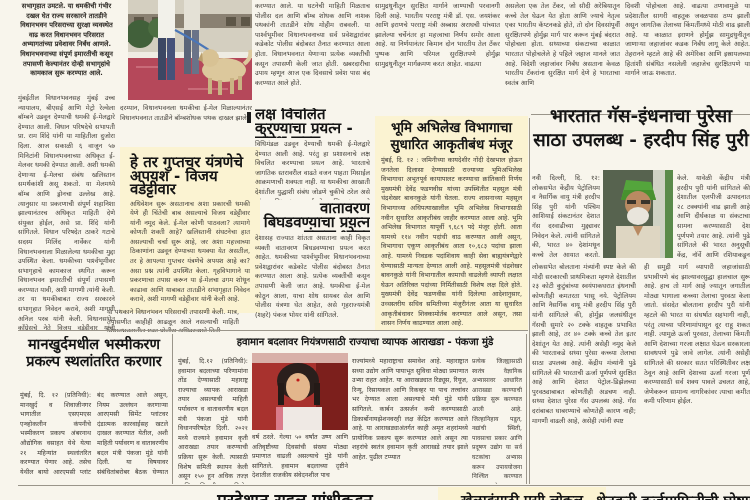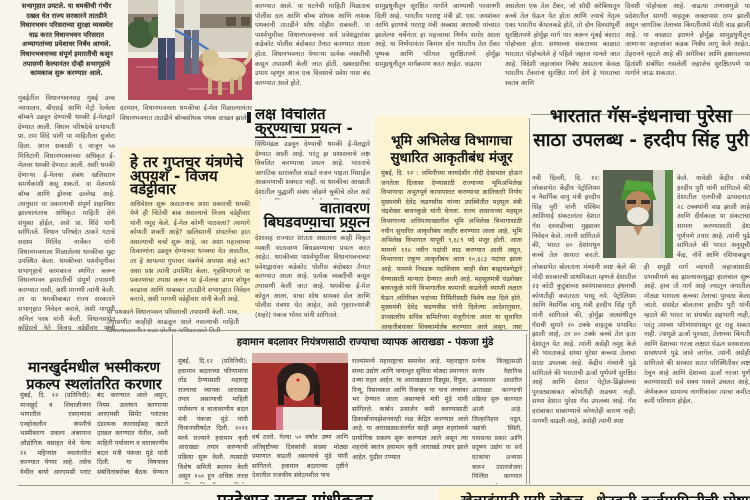--- a/index.html
+++ b/index.html
@@ -71,21 +71,21 @@
 <div class="abs txt" style="left:255px;top:140px;width:115px;height:60px;">विधिमंडळ उडवून देण्याची धमकी ई-मेलद्वारे देण्यात आली आहे. परंतु हा प्रशासनाचे लक्ष विचलित करण्याचा प्रयत्न आहे. भारताचे जागतिक स्तरावरील वाढते वजन पाहता मिसाईल आक्रमणाची शक्यता नाही. या धमकीचा आखाती देशांतील युद्धाशी संबंध जोडणे चुकीचे ठरेल असे सांगून, विधानभवन पूर्णपणे सुरक्षित असल्याचे गृहराज्यमंत्री (ग्रामीण) योगेश कदम यांनी सांगितले.</div>
 
 <div class="abs subhead" style="left:255px;top:202px;width:115px;height:30px;text-align:right;">वातावरण बिघडवण्याचा प्रयत्न - पंकज भोयर</div>
 <div class="abs txt" style="left:255px;top:234px;width:115px;height:96px;">देशासह राज्यात शांतता असताना काही विकृत व्यक्ती वातावरण बिघडवण्याचा प्रयत्न करत आहेत. धमकीच्या पार्श्वभूमीवर विधानभवनाच्या प्रवेशद्वारांवर कडेकोट पोलीस बंदोबस्त तैनात करण्यात आला आहे. प्रत्येक व्यक्तीची कसून तपासणी केली जात आहे. धमकीचा ई-मेल कोठून आला, याचा शोध सायबर सेल आणि पोलीस यंत्रणा घेत आहेत, असे गृहराज्यमंत्री (शहरे) पंकज भोयर यांनी सांगितले.</div>
 
 <div class="abs txt" style="left:375px;top:2px;width:125px;height:110px;">सामुद्रधुनीतून सुरक्षित मार्गाने जाण्याची परवानगी दिली आहे. भारतीय परराष्ट्र मंत्री डॉ. एस. जयशंकर आणि इराणचे परराष्ट्र मंत्री अब्बास अराघची यांच्यात झालेल्या चर्चेनंतर हा महत्त्वाचा निर्णय समोर आला आहे. या निर्णयानंतर किमान दोन भारतीय तेल टँकर पुष्पक आणि परिमल सुरक्षितपणे होर्मुझ सामुद्रधुनीतून मार्गक्रमण करत आहेत. वाढत्या</div>
 <div class="abs txt" style="left:505px;top:2px;width:115px;height:110px;">असलेला एक तेल टँकर, जो सौदी अरेबियातून कच्चे तेल घेऊन येत होता आणि ज्याचे नेतृत्व एका भारतीय कॅप्टनकडे होते, तो दोन दिवसांपूर्वी सुरक्षितपणे होर्मुझ मार्ग पार करून मुंबई बंदरात पोहोचला होता. सध्याच्या संकटाच्या काळात भारतात पोहोचलेले हे पहिले जहाज मानले जात आहे. विदेशी जहाजांवर निर्बंध असताना केवळ भारतीय टँकरांना सुरक्षित मार्ग देणे हे भारताचा स्वतंत्र आणि</div>
 <div class="abs txt" style="left:625px;top:2px;width:125px;height:108px;">दिवशी पोहोचला आहे. वाढत्या तणावामुळे या प्रदेशातील सागरी वाहतूक जवळपास ठप्प झाली असून जागतिक तेलाच्या किंमतींमध्ये मोठी वाढ झाली आहे. या काळात इराणने होर्मुझ सामुद्रधुनीतून जाणाऱ्या जहाजांवर कडक निर्बंध लागू केले आहेत. तेहरानने म्हटले आहे की अमेरिका आणि इस्रायलच्या हितांशी संबंधित नसलेली जहाजेच सुरक्षितपणे या मार्गाने जाऊ शकतात.</div>
 
 <div class="abs boxyellow" style="left:375px;top:116px;width:153px;height:214px;">
-  <div class="bighead" style="font-size:13.5px;line-height:17px;padding:16px 6px 2px 6px;">भूमि अभिलेख विभागाचा सुधारित आकृतीबंध मंजूर</div>
+  <div class="bighead" style="font-size:13.5px;line-height:17px;padding:3px 6px 2px 6px;">भूमि अभिलेख विभागाचा सुधारित आकृतीबंध मंजूर</div>
   <div class="txt" style="padding:1px 6px;font-size:6.4px;">मुंबई, दि. १२ : जमिनीच्या कायदेशीर नोंदी देखभाल होऊन जनतेला दिलासा देण्यासाठी राज्याच्या भूमिअभिलेख विभागाचा अभूतपूर्व कायापालट करण्याचा क्रांतिकारी निर्णय मुख्यमंत्री देवेंद्र फडणवीस यांच्या उपस्थितीत महसूल मंत्री चंद्रशेखर बावनकुळे यांनी घेतला. राज्य शासनाच्या महसूल विभागाच्या अधिपत्याखालील भूमि अभिलेख विभागासाठी नवीन सुधारित आकृतीबंध जाहीर करण्यात आला आहे. भूमि अभिलेख विभागात यापूर्वी ९,६८९ पदे मंजूर होती. आता यामध्ये ११४ नवीन पदांची वाढ करण्यात आली असून, विभागाचा एकूण आकृतीबंध आता १०,६८३ पदांचा झाला आहे. यामध्ये निवडक पदांशिवाय काही सेवा बाह्ययंत्रणेद्वारे घेण्यासाठी मान्यता देण्यात आली आहे. महसूलमंत्री चंद्रशेखर बावनकुळे यांनी विभागातील कामाची वाढलेली व्याप्ती लक्षात घेऊन अतिरिक्त पदांच्या निर्मितीसाठी विशेष लक्ष दिले होते. मुख्यमंत्री देवेंद्र फडणवीस यांनी दिलेल्या आदेशानुसार, उच्चस्तरीय सचिव समितीच्या मंजुरीनंतर आता या सुधारित आकृतीबंधावर शिक्कामोर्तब करण्यात आले असून, तसा शासन निर्णय काढण्यात आला आहे.</div>
 </div>
 
 <div class="abs rule" style="left:531px;top:114px;width:219px;height:1px;"></div>
 <div class="abs rule" style="left:529px;top:118px;width:1px;height:366px;"></div>
 
 <div class="abs bighead" style="left:532px;top:104px;width:218px;height:50px;font-size:18.5px;line-height:24px;">भारतात गॅस-इंधनाचा पुरेसा साठा उपलब्ध - हरदीप सिंह पुरी</div>
 
 <div class="abs txt" style="left:532px;top:174px;width:68px;height:86px;">नवी दिल्ली, दि. १२: लोकसभेत केंद्रीय पेट्रोलियम व नैसर्गिक वायु मंत्री हरदीप सिंह पुरी यांनी पश्चिम आशियाई संकटानंतर देशात गॅस दरवाढीच्या मुद्द्यावर निवेदन केले. त्यांनी सांगितले की, भारत ४० देशांमधून कच्चे तेल आयात करतो. त्यामुळे गॅस सिलिंडरबद्दल घाबरून जाण्याची गरज नाही.</div>
 
@@ -105,21 +105,21 @@
   </svg>
 </div>
 
 <div class="abs txt" style="left:677px;top:174px;width:73px;height:86px;">केले. यावेळी केंद्रीय मंत्री हरदीप पुरी यांनी सांगितले की देशातील एलपीजी उत्पादनात २८ टक्क्यांनी वाढ झाली आहे आणि दीर्घकाळ या संकटाचा सामना करण्यासाठी देश पूर्णपणे तयार आहे. त्यांनी पुढे सांगितले की भारत अनुसूची केंद्र, नॉर्वे आणि रशियाकडून तेल आयात करत आहे. तसेच गॅसची काळाबाजार रोखण्यासाठी आवश्यक निर्देश जारी करण्यात आले आहेत.</div>
 
 <div class="abs txt" style="left:532px;top:263px;width:104px;height:219px;">लोकसभेत बोलताना मंत्र्यांनी स्पष्ट केले की मोदी सरकारची प्राथमिकता म्हणजे देशातील २३ कोटी कुटुंबांच्या स्वयंपाकघरात इंधनाची कोणतीही कमतरता भासू नये. पेट्रोलियम आणि नैसर्गिक वायू मंत्री हरदीप सिंह पुरी यांनी सांगितले की, होर्मुझ जलसंधीतून गॅसची सुमारे २० टक्के वाहतूक प्रभावित झाली आहे, तर ४० टक्के कच्चे तेल इतर देशांतून येत आहे. त्यांनी असेही नमूद केले की भारताकडे सध्या पुरेसा कच्च्या तेलाचा साठा उपलब्ध आहे. केंद्रीय मंत्र्यांनी पुढे सांगितले की भारताची ऊर्जा पूर्णपणे सुरक्षित आहे आणि देशात पेट्रोल-डिझेलच्या पुरवठ्याबाबत कोणतीही अडचण नाही. सध्या देशात पुरेसा गॅस उपलब्ध आहे. गॅस दरांबाबत घाबरण्याचे कोणतेही कारण नाही; मागणी वाढली आहे, असेही त्यांनी स्पष्ट</div>
 <div class="abs txt" style="left:644px;top:263px;width:106px;height:219px;">ही समुद्री मार्ग व्यापारी जहाजांसाठी प्रभावीपणे बंद झाल्यावरसुद्धा हालचाल सुरू आहे. हाच तो मार्ग आहे ज्यातून जगातील मोठ्या भागाला कच्च्या तेलाचा पुरवठा केला जातो. संसदेत बोलताना हरदीप पुरी यांनी म्हटले की भारत या संघर्षात सहभागी नाही, परंतु त्याच्या परिणामांपासून दूर राहू शकत नाही. त्यामुळे ऊर्जा पुरवठा, तेलाच्या किंमती आणि देशाच्या गरजा लक्षात घेऊन सरकारला सावधपणे पुढे जावे लागेल. त्यांनी असेही सांगितले की सरकार सतत परिस्थितीवर लक्ष ठेवून आहे आणि देशाच्या ऊर्जा गरजा पूर्ण करण्यासाठी सर्व शक्य पावले उचलत आहे, जेणेकरून सामान्य नागरिकांवर त्याचा कमीत कमी परिणाम होईल.</div>
 
 <div class="abs rule" style="left:18px;top:330px;width:510px;height:1px;"></div>
 
-<div class="abs bighead" style="left:20px;top:336px;width:148px;height:50px;font-size:14.5px;line-height:17px;margin-top:23px;">मानखुर्दमधील भस्मीकरण प्रकल्प स्थलांतरित करणार</div>
+<div class="abs bighead" style="left:20px;top:336px;width:148px;height:50px;font-size:14.5px;line-height:17px;">मानखुर्दमधील भस्मीकरण प्रकल्प स्थलांतरित करणार</div>
 <div class="abs txt" style="left:20px;top:390px;width:148px;height:94px;column-count:2;column-gap:6px;font-size:6.3px;">मुंबई, दि. १२ (प्रतिनिधी): मानखुर्द व शिवाजीनगर भागातील एसएमएस एन्व्होकलीन कंपनीचे भस्मीकरण प्रकल्प अंबरनाथ औद्योगिक वसाहत येथे येत्या २१ महिन्यांत स्थलांतरित करण्यात येणार आहे. तसेच येथील बायो आरएमसी प्लांट बंद करण्यात आले असून, नियम उल्लंघन करणाऱ्या आरएमसी सिमेंट प्लांटवर दंडात्मक कारवाईसह खटले दाखल करण्यात येतील, अशी माहिती पर्यावरण व वातावरणीय बदल मंत्री पंकजा मुंडे यांनी दिली. या विषयावर संबंधितांबरोबर बैठक घेण्यात आली असून, गोवंडी परिसरातील रहिवासी संघटनांसंदर्भात सर्व</div>
 
 <div class="abs rule" style="left:172px;top:334px;width:1px;height:150px;"></div>
 
 <div class="abs bighead" style="left:192px;top:333px;width:346px;height:19px;font-size:10px;line-height:18px;white-space:nowrap;">हवामान बदलावर नियंत्रणसाठी राज्याचा व्यापक आराखडा - पंकजा मुंडे</div>
 
 <div class="abs txt" style="left:178px;top:356px;width:70px;height:128px;font-size:6.3px;">मुंबई, दि.१२ (प्रतिनिधी): हवामान बदलाच्या परिणामांना तोंड देण्यासाठी महाराष्ट्र राज्याचा व्यापक आराखडा तयार असल्याची माहिती पर्यावरण व वातावरणीय बदल मंत्री पंकजा मुंडे यांनी विधानपरिषदेत दिली. २०२१ मध्ये राज्याने हवामान कृती आराखडा तयार करण्याची प्रक्रिया सुरू केली. त्यासाठी विशेष समिती स्थापन केली असून १५० हून अधिक तज्ज्ञ आणि अधिकारी या प्रक्रियेत सहभागी आहेत. केंद्र शासनानेही या आराखड्याला मान्यता दिली आहे. २०१९ ते २०२४ या कालावधीत आणि विशेषतः २०२४ हे वर्ष सर्वाधिक उष्ण</div>
 
 <div class="abs" style="left:252px;top:353px;width:96px;height:77px;">
   <svg width="96" height="77" viewBox="0 0 96 77">

